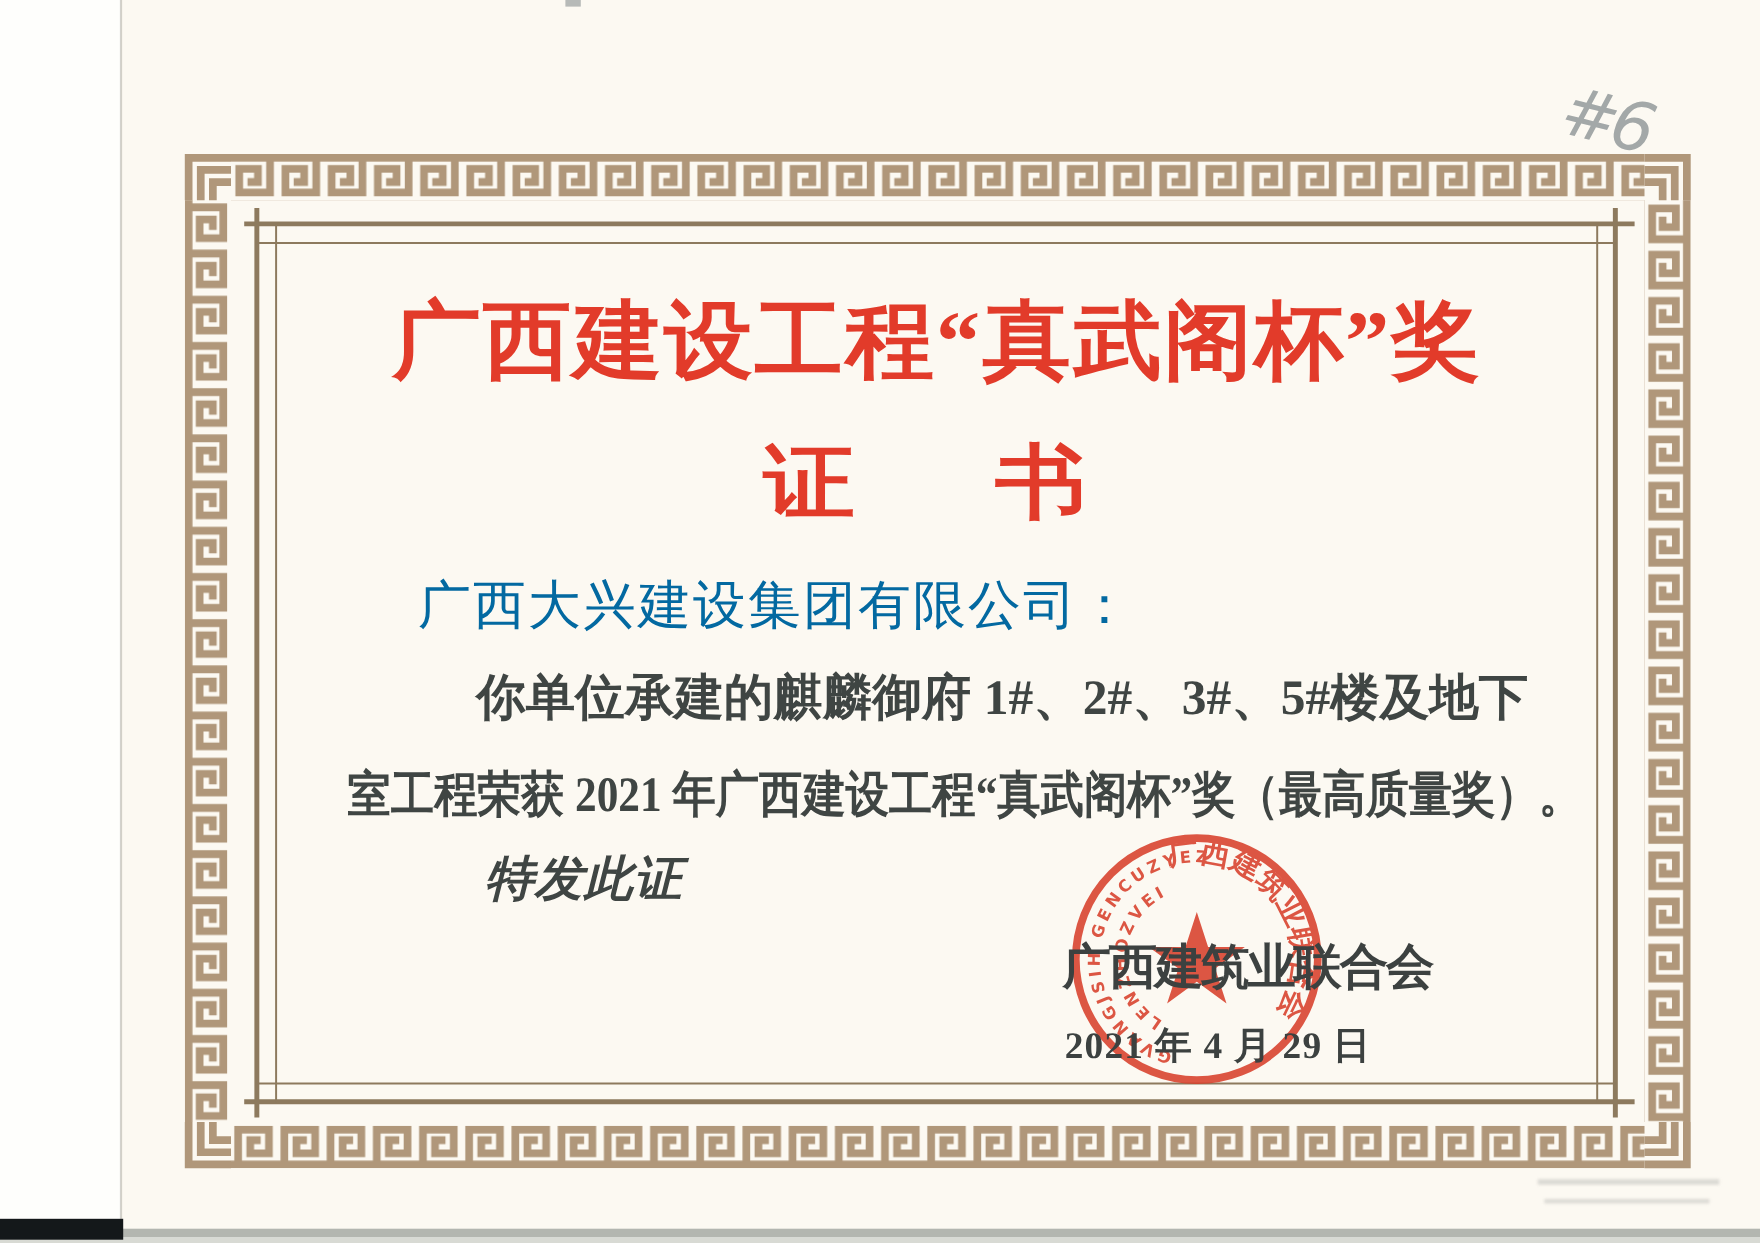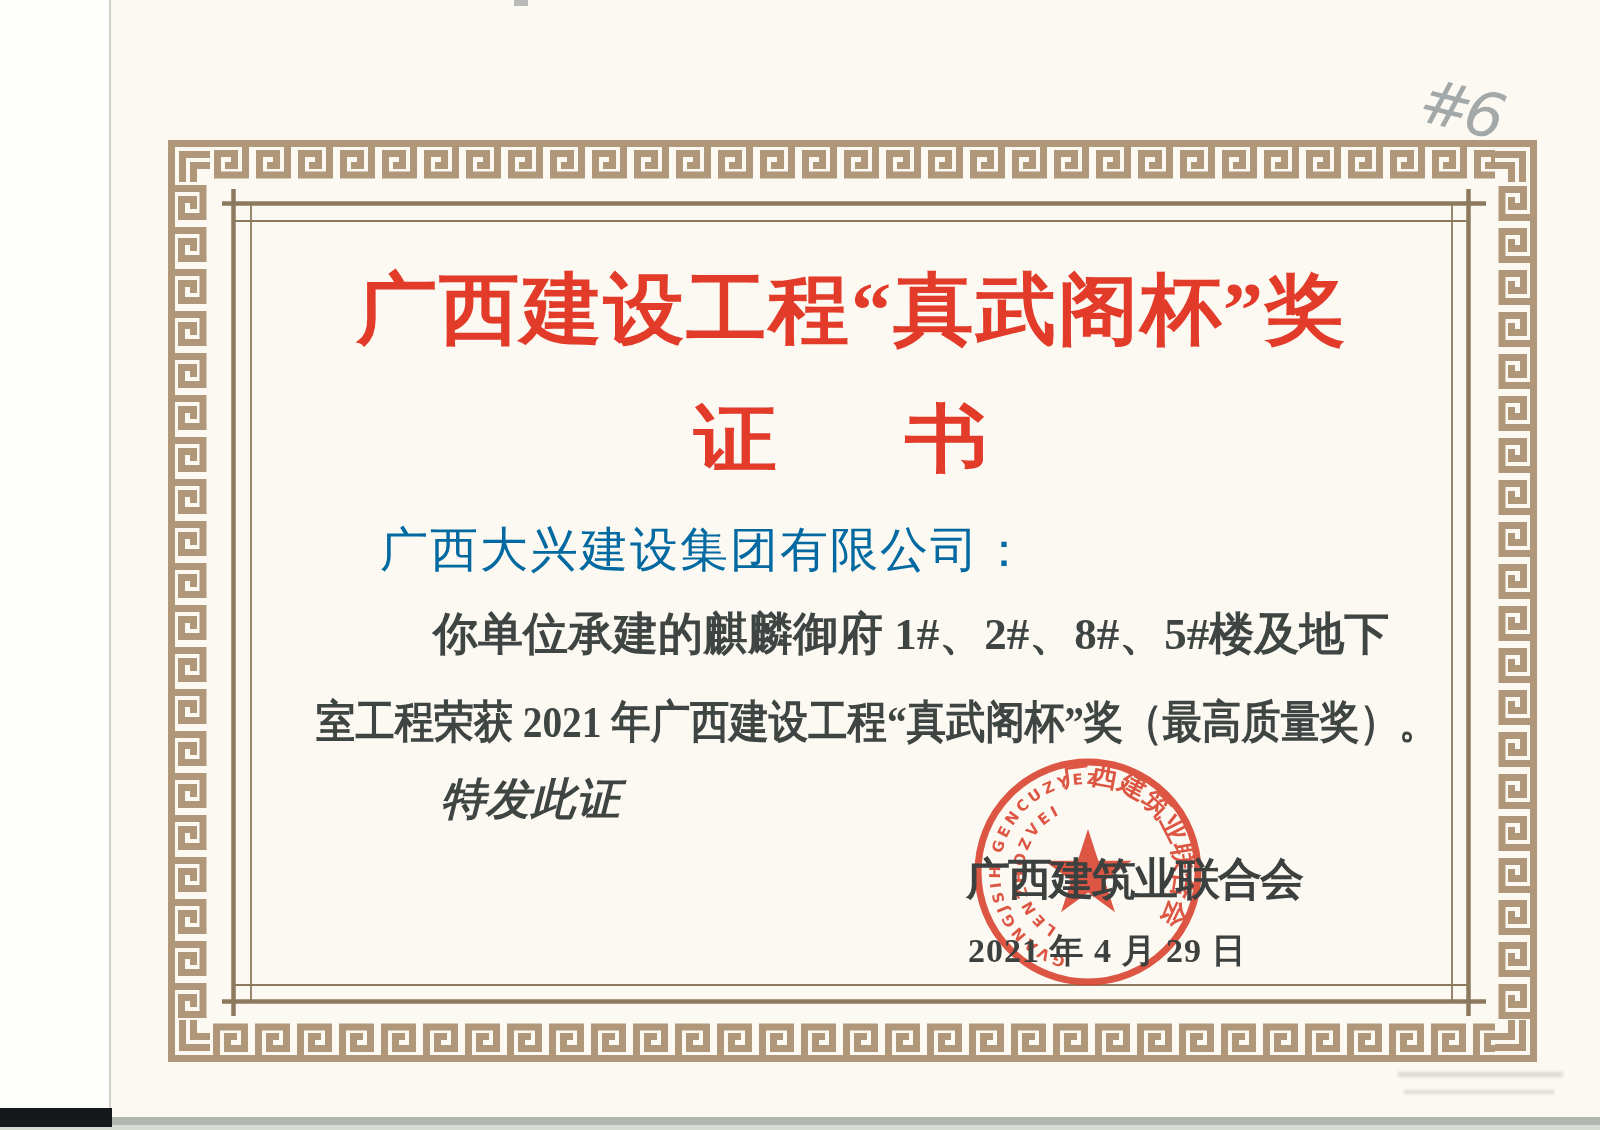--- a/index.html
+++ b/index.html
@@ -112,21 +112,21 @@
       <path d="M233,221 H1469"></path>
       <path d="M233,985 H1469"></path>
       <path d="M251,203 V1002"></path>
       <path d="M1452,203 V1002"></path>
     </g>
   </svg>
 
   <div class="t title1">广西建设工程“真武阁杯”奖</div>
   <div class="t title2">证　书</div>
   <div class="t salutation">广西大兴建设集团有限公司：</div>
-  <div class="t body1">你单位承建的麒麟御府 1#、2#、8#、5#楼及地下</div>
+  <div class="t body1">你单位承建的麒麟御府 1#、2#、3#、5#楼及地下</div>
   <div class="t body2">室工程荣获 2021 年广西建设工程“真武阁杯”奖（最高质量奖）。</div>
   <div class="t closing">特发此证</div>
   <div class="t issuer">广西建筑业联合会</div>
   <div class="t date">2021 年 4 月 29 日</div>
 
   <svg class="seal-svg" width="250" height="250" viewBox="0 0 250 250">
     <defs>
       <path id="sealArcOuter" d="M125,213 a88,88 0 1,1 0,-176 a88,88 0 1,1 0,176" fill="none"></path>
       <path id="sealArcInner" d="M125,189 a64,64 0 1,1 0,-128 a64,64 0 1,1 0,128" fill="none"></path>
     </defs>

